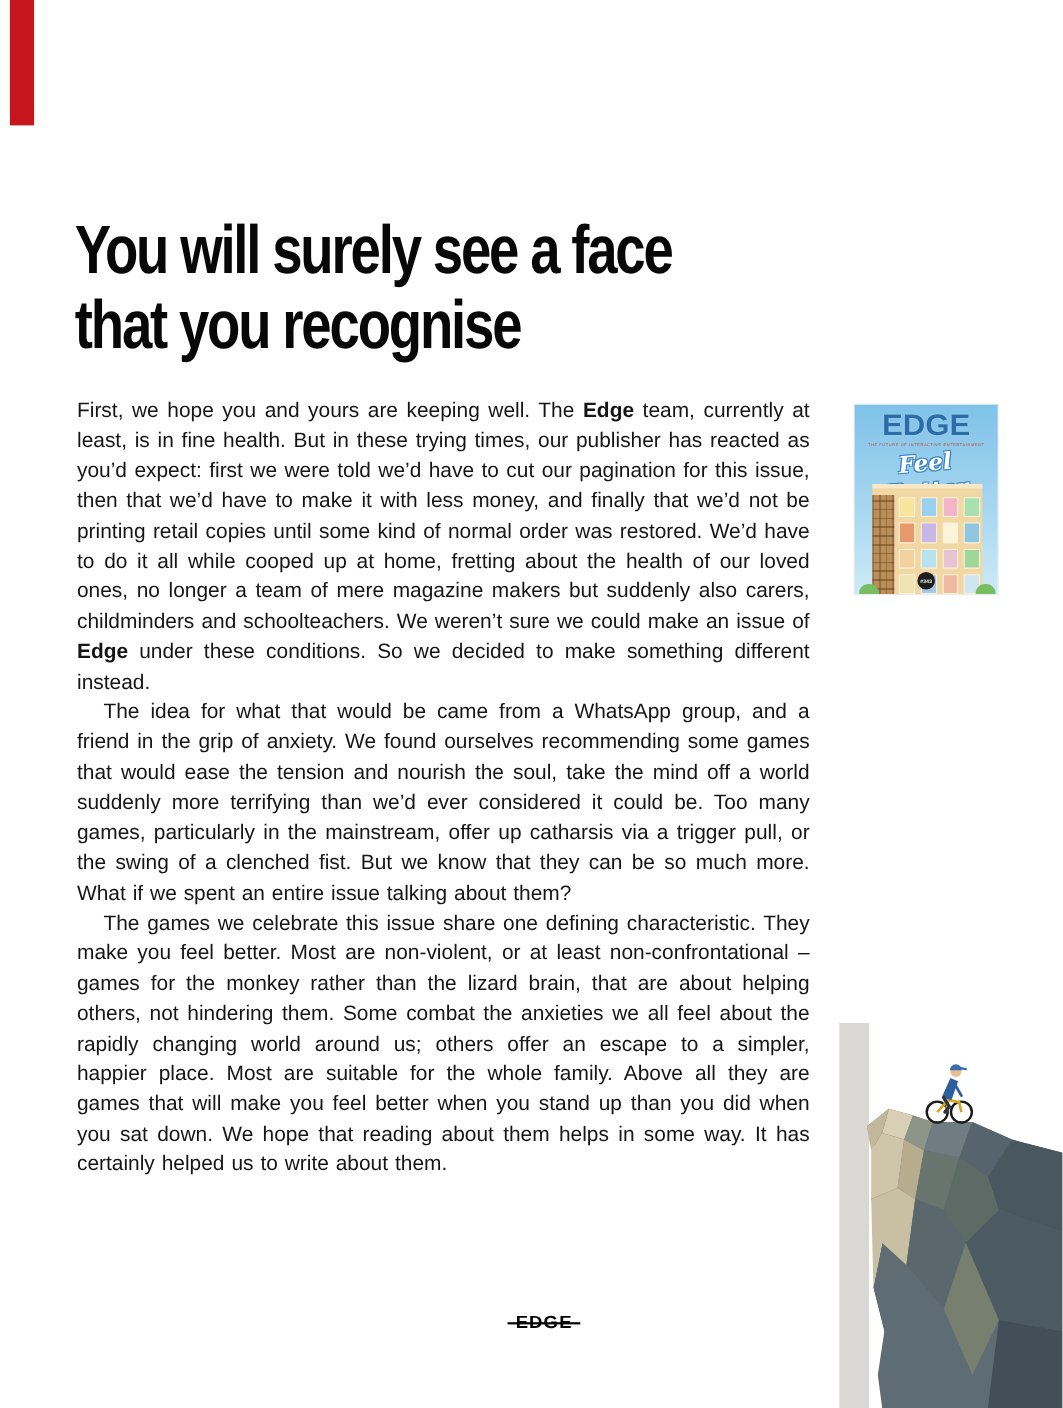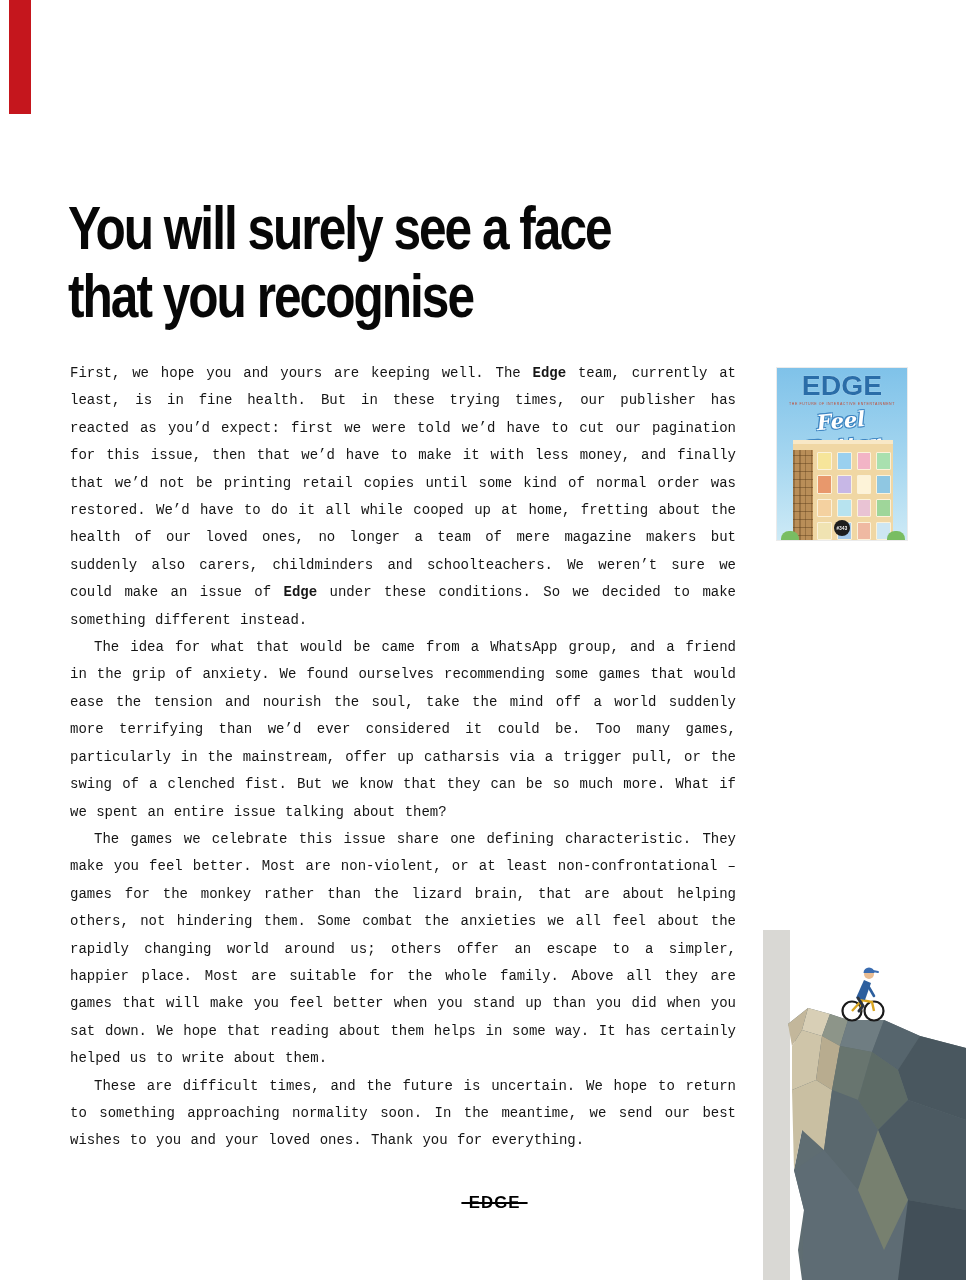--- a/index.html
+++ b/index.html
@@ -11,21 +11,21 @@
   .red-tab{position:absolute;left:9px;top:0;width:22px;height:114px;background:#c5161d;}
   
   .headline{
     position:absolute;left:68px;top:194px;width:700px;
     font-weight:700;font-size:62px;line-height:68px;letter-spacing:-2.5px;color:#070707;
     transform:scaleX(0.8);transform-origin:left top;white-space:nowrap;
   }
   
   .body-copy{
     position:absolute;left:70px;top:360px;width:666px;
-    font-size:14px;line-height:27.4px;text-align:justify;color:#151515;word-spacing:1px;font-family:Liberation Mono, monospace;
+    font-size:19px;line-height:27.4px;text-align:justify;color:#151515;word-spacing:1px;
   }
   .body-copy p{margin:0;}
   .body-copy p.indent{text-indent:24px;}
   .body-copy b{font-weight:700;}
   
   .cover{
     position:absolute;left:777px;top:368px;width:130px;height:172px;
     background:linear-gradient(#7fc2e9 0%,#a7d7f0 55%,#cdeaf6 100%);
     overflow:hidden;box-shadow:0 0 0 1px rgba(0,0,0,0.08);
   }
@@ -89,21 +89,20 @@
 
 <h1 class="headline" style="margin:0;">
   <span style="display:block">You will surely see a face</span>
   <span style="display:block">that you recognise</span>
 </h1>
 
 <div class="body-copy">
     <p><span>First, we hope you and yours are keeping well. The </span><b>Edge</b><span> team, currently at least, is in fine health. But in these trying times, our publisher has reacted as you’d expect: first we were told we’d have to cut our pagination for this issue, then that we’d have to make it with less money, and finally that we’d not be printing retail copies until some kind of normal order was restored. We’d have to do it all while cooped up at home, fretting about the health of our loved ones, no longer a team of mere magazine makers but suddenly also carers, childminders and schoolteachers. We weren’t sure we could make an issue of </span><b>Edge</b><span> under these conditions. So we decided to make something different instead.</span></p>
     <p class="indent"><span>The idea for what that would be came from a WhatsApp group, and a friend in the grip of anxiety. We found ourselves recommending some games that would ease the tension and nourish the soul, take the mind off a world suddenly more terrifying than we’d ever considered it could be. Too many games, particularly in the mainstream, offer up catharsis via a trigger pull, or the swing of a clenched fist. But we know that they can be so much more. What if we spent an entire issue talking about them?</span></p>
     <p class="indent"><span>The games we celebrate this issue share one defining characteristic. They make you feel better. Most are non-violent, or at least non-confrontational – games for the monkey rather than the lizard brain, that are about helping others, not hindering them. Some combat the anxieties we all feel about the rapidly changing world around us; others offer an escape to a simpler, happier place. Most are suitable for the whole family. Above all they are games that will make you feel better when you stand up than you did when you sat down. We hope that reading about them helps in some way. It has certainly helped us to write about them.</span></p>
-    <p class="indent"><span>These are difficult times, and the future is uncertain. We hope to return to something approaching normality soon. In the meantime, we send our best wishes to you and your loved ones. Thank you for everything.</span></p>
   </div>
 
 <div class="cover">
   <div class="cover-logo">EDGE</div>
   <div class="cover-tagline">THE FUTURE OF INTERACTIVE ENTERTAINMENT</div>
   <div class="cover-title">Feel Better</div>
   <div class="cover-building">
     <div class="fire-escape"></div>
     <div class="windows">
         <div style="background: rgb(246, 229, 154);"></div>

